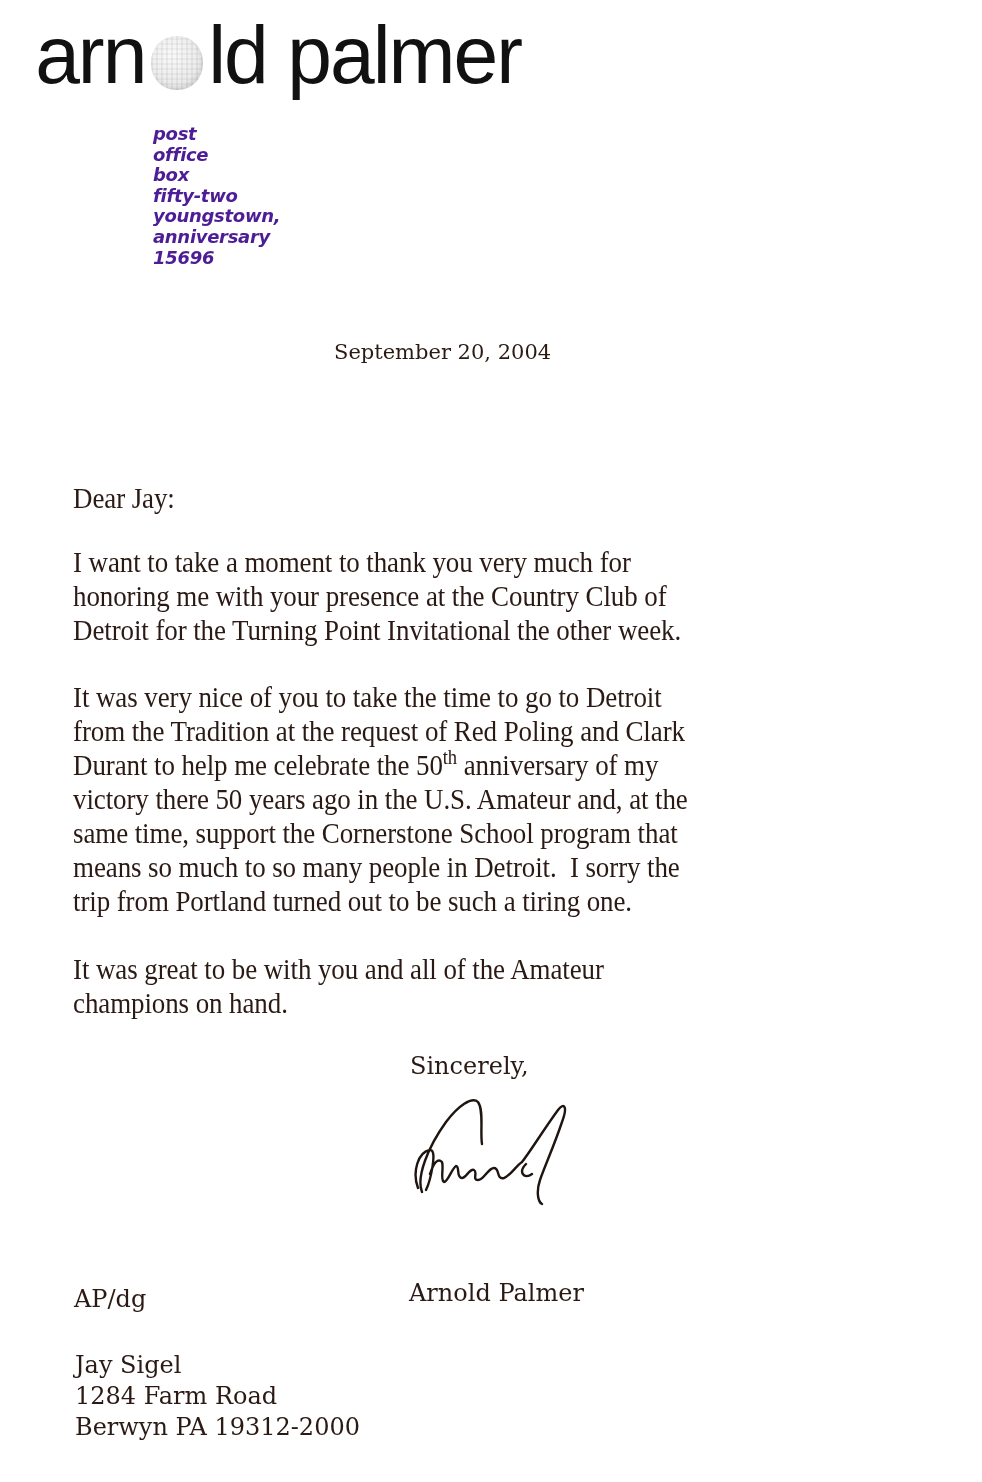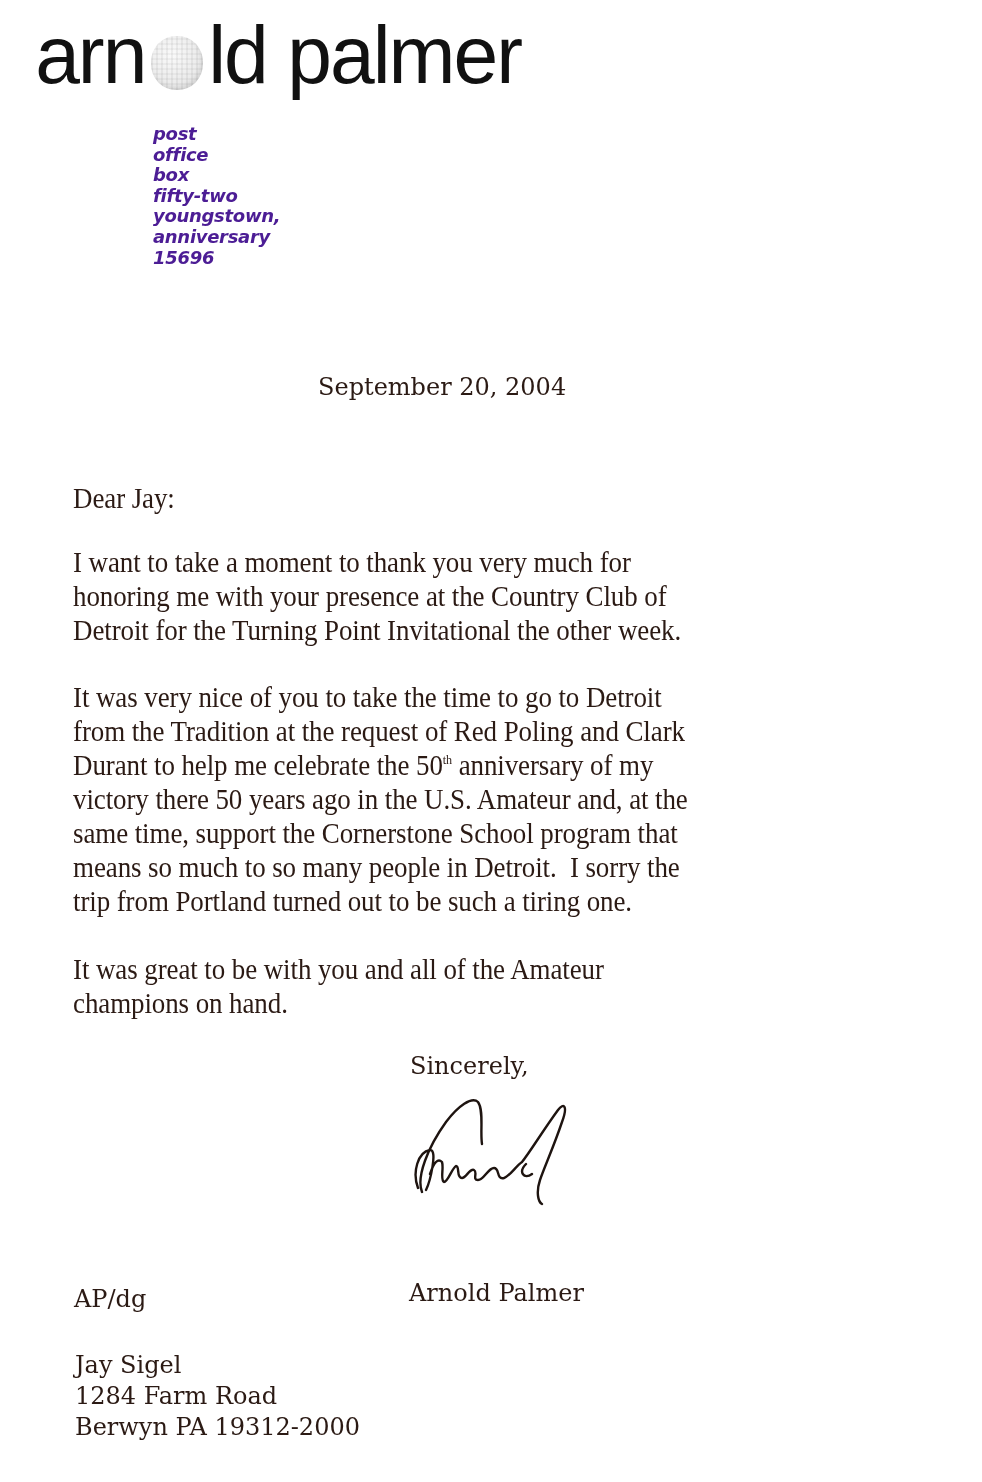--- a/index.html
+++ b/index.html
@@ -58,42 +58,41 @@
     }
     .address div { white-space: nowrap; }
 
     
     .serif {
       font-family: "DejaVu Serif", serif;
       color: #2b1a14;
     }
     .date {
       position: absolute;
-      left: 318px;
+      left: 334px;
       top: 340px;
-      font-size: 24px;
-      margin-top: 33px;
+      font-size: 21px;
     }
     .body-text {
       position: absolute;
       left: 73px;
       font-family: "Liberation Serif", serif;
       font-size: 29px;
       line-height: 34px;
       color: #2b1a14;
       letter-spacing: -0.1px;
       transform: scaleX(0.93);
       transform-origin: left top;
     }
     .body-text .line { white-space: nowrap; }
     .salutation { top: 481px; }
     .para1 { top: 545px; }
     .para2 { top: 680px; }
     .para3 { top: 952px; }
-    sup.th { font-size: 13px; vertical-align: 11px; line-height: 0; }
+    sup.th { font-size: 20px; vertical-align: 11px; line-height: 0; }
 
     .closing {
       position: absolute;
       left: 410px;
       top: 1052px;
       font-size: 24px;
     }
     .signature {
       position: absolute;
       left: 408px;

